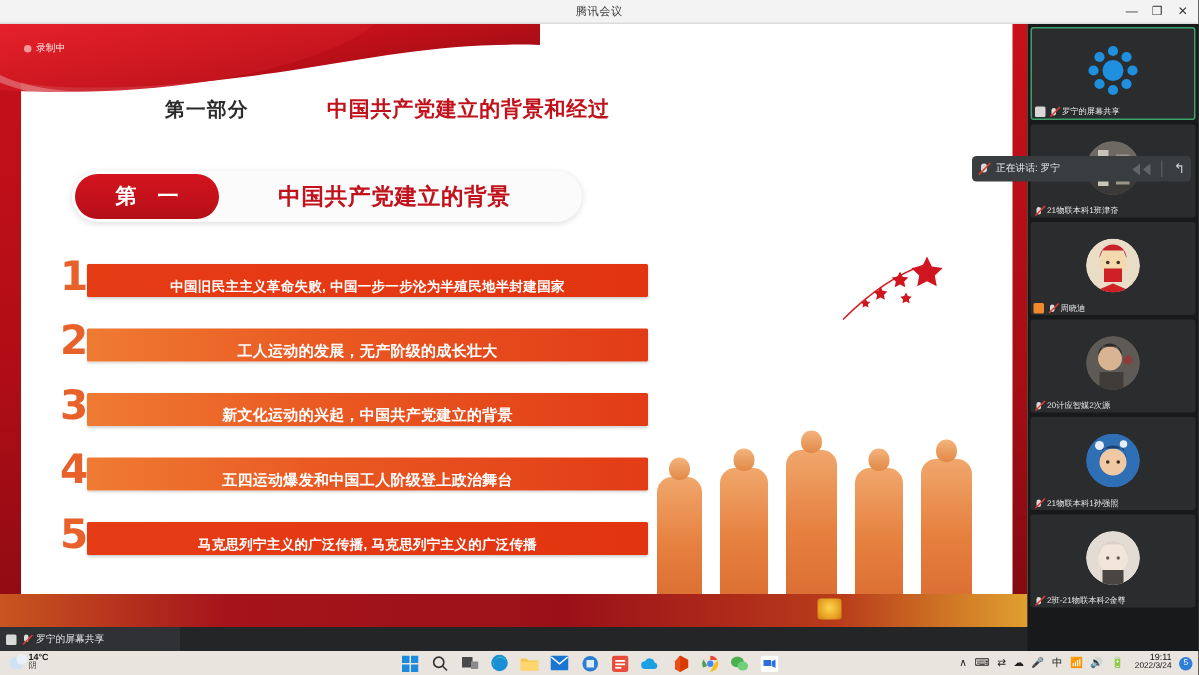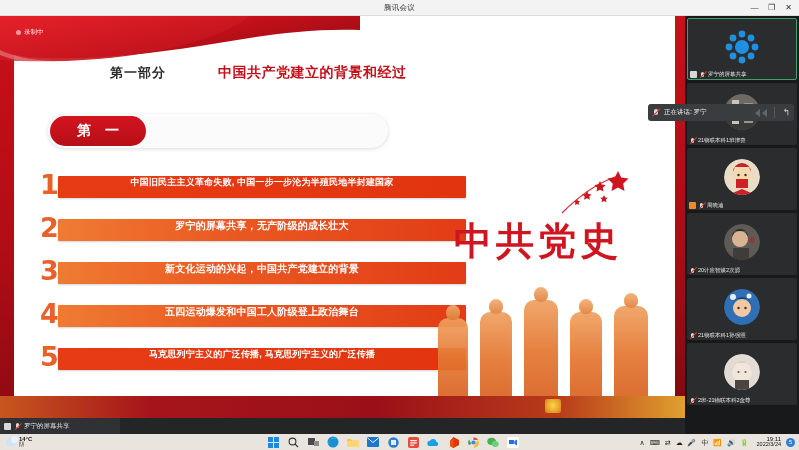--- a/index.html
+++ b/index.html
@@ -149,24 +149,24 @@
     font-size: 27px; font-weight: 700;
     color: #e8602a;
     font-family: "DejaVu Sans", sans-serif;
     line-height: 34px;
     text-align: left;
     z-index: 3;
     text-shadow: 0 1px 0 rgba(255,255,255,.35);
   }
   .list-bar {
     position: absolute; left: 18px; top: 0;
-    height: 22px; width: 408px;
+    height: 22px; width: 374px;
     background: linear-gradient(90deg,#ef7b33 0%,#ea5a22 40%,#e23c16 100%);
     border-radius: 1px;
-    display: flex; align-items: flex-start; justify-content: center;
+    display: flex; align-items: flex-end; justify-content: center;
     box-shadow: 0 1px 2px rgba(0,0,0,.18);
   }
   .list-bar.wide {
     background: linear-gradient(90deg,#e63c16 0%,#e2350f 100%);
   }
   .list-text {
     font-size: 10px; color: #fff; font-weight: 700;
     letter-spacing: .2px; white-space: nowrap;
   }
   .list-text.small { font-size: 9px; }
@@ -411,33 +411,34 @@
         <div class="slide-head">
           <span class="slide-head-part">第一部分</span>
           <span class="slide-head-title">中国共产党建立的背景和经过</span>
         </div>
 
         <div class="pill-row">
           <div class="pill-badge">
             <span>第</span>
             <span>一</span>
           </div>
+          <span class="pill-label">中国共产党建立的背景</span>
         </div>
 
         <div class="list">
           <div class="list-item">
             <span class="list-num">1</span>
             <span class="list-bar wide">
               <span class="list-text small">中国旧民主主义革命失败, 中国一步一步沦为半殖民地半封建国家</span>
             </span>
           </div>
           <div class="list-item">
             <span class="list-num">2</span>
             <span class="list-bar">
-              <span class="list-text">罗宁的屏幕共享，无产阶级的成长壮大</span>
+              <span class="list-text">工人运动的发展，无产阶级的成长壮大</span>
             </span>
           </div>
           <div class="list-item">
             <span class="list-num">3</span>
             <span class="list-bar">
               <span class="list-text">新文化运动的兴起，中国共产党建立的背景</span>
             </span>
           </div>
           <div class="list-item">
             <span class="list-num">4</span>
@@ -457,21 +458,20 @@
           <div class="stars">
             <svg width="70" height="45" viewBox="0 0 70 45">
               <path d="M2,42 C16,28 36,12 58,5" stroke="#d4212b" stroke-width="1.1" fill="none"></path>
               <path d="M58,0 l3.2,6.6 7.3,1 -5.3,5.1 1.3,7.2 -6.5,-3.4 -6.5,3.4 1.3,-7.2 -5.3,-5.1 7.3,-1 z" fill="#cf1520"></path>
               <path d="M40,10 l1.7,3.5 3.9,.5 -2.8,2.7 .7,3.8 -3.5,-1.8 -3.5,1.8 .7,-3.8 -2.8,-2.7 3.9,-.5 z" fill="#cf1520"></path>
               <path d="M27,20 l1.4,2.9 3.2,.5 -2.3,2.2 .6,3.2 -2.9,-1.5 -2.9,1.5 .6,-3.2 -2.3,-2.2 3.2,-.5 z" fill="#cf1520"></path>
               <path d="M44,24 l1.2,2.4 2.6,.4 -1.9,1.8 .5,2.6 -2.4,-1.2 -2.4,1.2 .5,-2.6 -1.9,-1.8 2.6,-.4 z" fill="#cf1520"></path>
               <path d="M17,28 l1,2 2.2,.3 -1.6,1.5 .4,2.2 -2,-1 -2,1 .4,-2.2 -1.6,-1.5 2.2,-.3 z" fill="#cf1520"></path>
             </svg>
           </div>
-          <div class="graphic-title">中共党史</div>
 
           <div class="statues">
             <div class="statue" style="left:6px;  width:30px; height:98px;">
                 <span class="head"></span>
               </div>
             <div class="statue" style="left:48px; width:32px; height:104px;">
                 <span class="head"></span>
               </div>
             <div class="statue" style="left:92px; width:34px; height:116px;">
                 <span class="head"></span>

